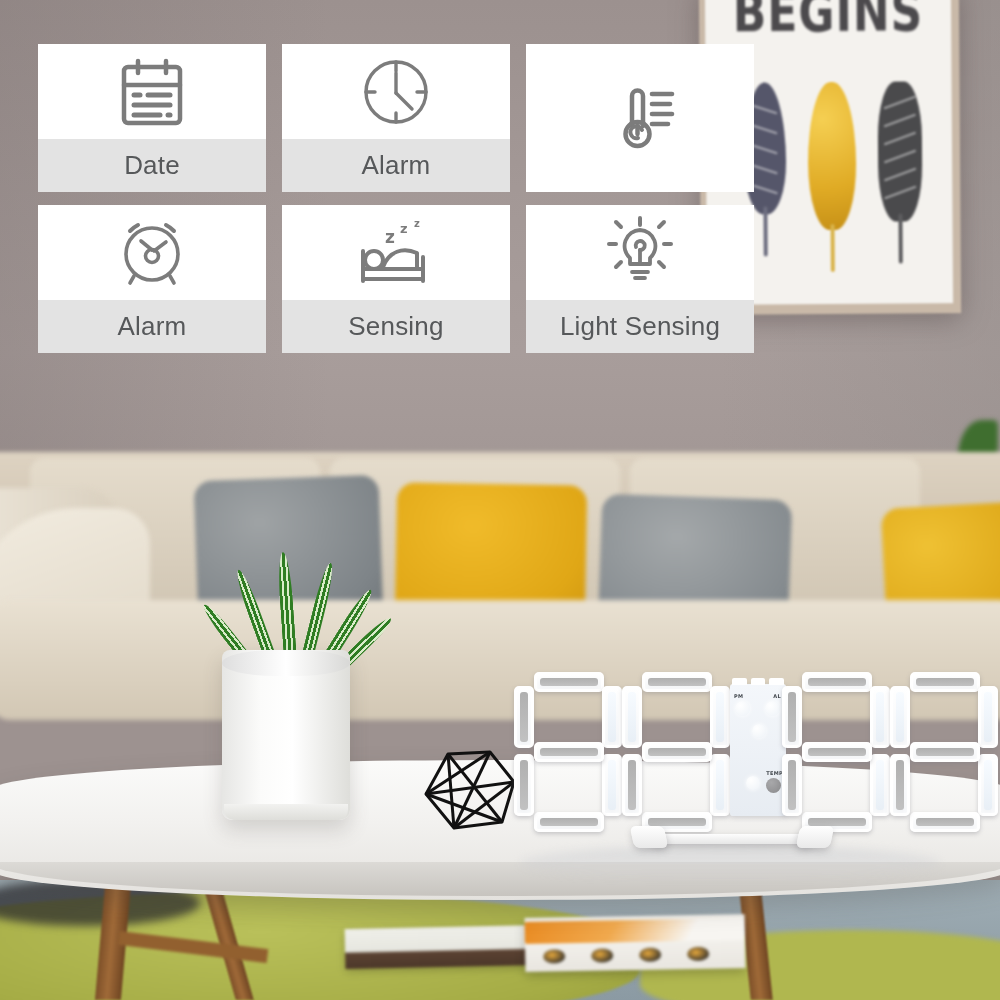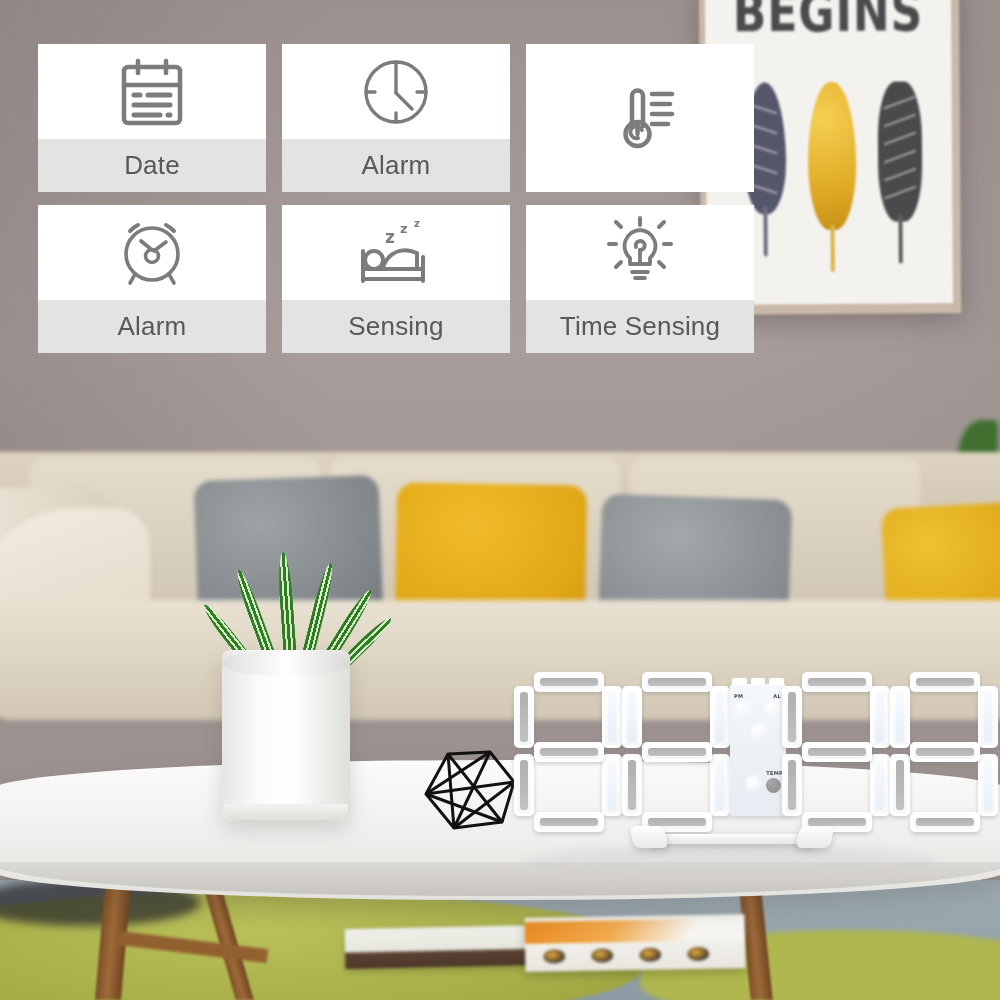--- a/index.html
+++ b/index.html
@@ -713,17 +713,17 @@
             <line x1="37" y1="2" x2="37" y2="9"></line>
             <line x1="13" y1="28" x2="6" y2="28"></line>
             <line x1="61" y1="28" x2="68" y2="28"></line>
             <line x1="18" y1="11" x2="13" y2="6"></line>
             <line x1="56" y1="11" x2="61" y2="6"></line>
             <line x1="18" y1="46" x2="13" y2="51"></line>
             <line x1="56" y1="46" x2="61" y2="51"></line>
           </g>
         </svg>
       </div>
-      <div class="card-label">Time Sensing</div>
+      <div class="card-label">Light Sensing</div>
     </div>
 
   </div>
 </div>
 
 </body></html>

